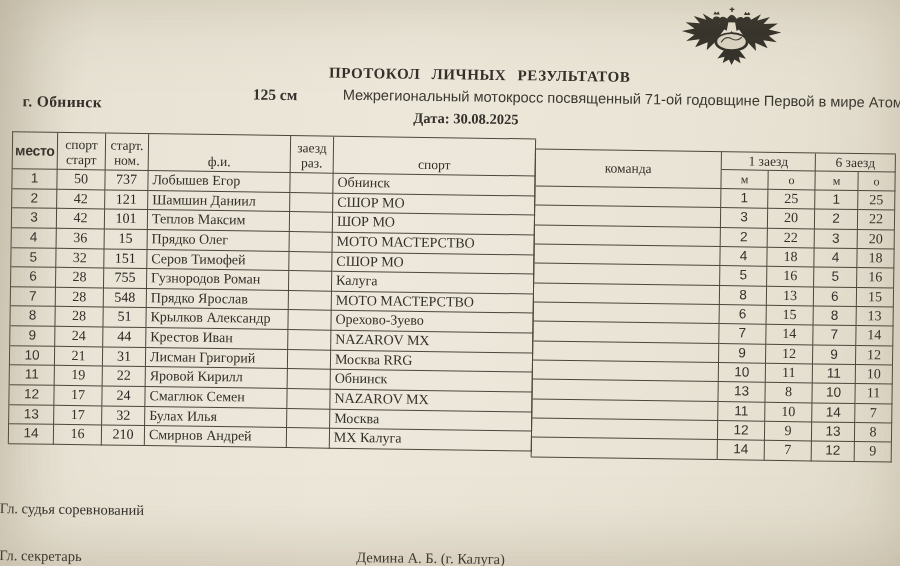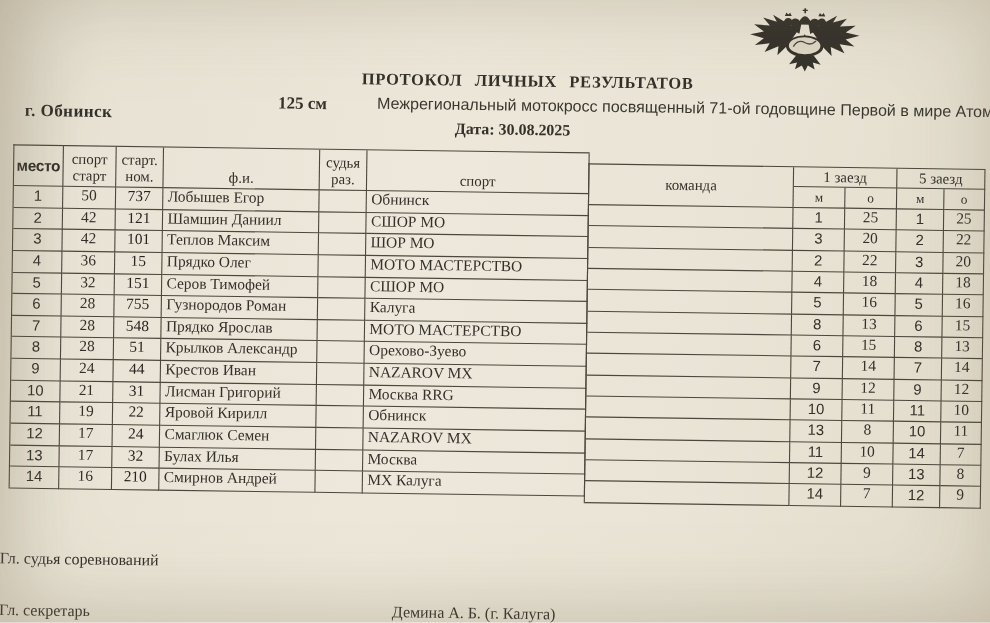--- a/index.html
+++ b/index.html
@@ -103,35 +103,35 @@
           <span>старт</span>
         </div>
       <div class="c hc">
           <span>старт.</span>
           <span>ном.</span>
         </div>
       <div class="c hc bottom">
           <span>ф.и.</span>
         </div>
       <div class="c hc bottom">
-          <span>судья</span>
+          <span>заезд</span>
           <span>раз.</span>
         </div>
       <div class="c hc bottom">
           <span>спорт</span>
         </div>
       <div id="left-rows" style="display:contents"><div class="trow"><div class="c sans">1</div><div class="c ">50</div><div class="c bold">737</div><div class="c name">Лобышев Егор</div><div class="c "></div><div class="c name">Обнинск</div></div><div class="trow"><div class="c sans">2</div><div class="c ">42</div><div class="c bold">121</div><div class="c name">Шамшин Даниил</div><div class="c "></div><div class="c name">СШОР МО</div></div><div class="trow"><div class="c sans">3</div><div class="c ">42</div><div class="c bold">101</div><div class="c name">Теплов Максим</div><div class="c "></div><div class="c name">ШОР МО</div></div><div class="trow"><div class="c sans">4</div><div class="c ">36</div><div class="c bold">15</div><div class="c name">Прядко Олег</div><div class="c "></div><div class="c name">МОТО МАСТЕРСТВО</div></div><div class="trow"><div class="c sans">5</div><div class="c ">32</div><div class="c bold">151</div><div class="c name">Серов Тимофей</div><div class="c "></div><div class="c name">СШОР МО</div></div><div class="trow"><div class="c sans">6</div><div class="c ">28</div><div class="c bold">755</div><div class="c name">Гузнородов Роман</div><div class="c "></div><div class="c name">Калуга</div></div><div class="trow"><div class="c sans">7</div><div class="c ">28</div><div class="c bold">548</div><div class="c name">Прядко Ярослав</div><div class="c "></div><div class="c name">МОТО МАСТЕРСТВО</div></div><div class="trow"><div class="c sans">8</div><div class="c ">28</div><div class="c bold">51</div><div class="c name">Крылков Александр</div><div class="c "></div><div class="c name">Орехово-Зуево</div></div><div class="trow"><div class="c sans">9</div><div class="c ">24</div><div class="c bold">44</div><div class="c name">Крестов Иван</div><div class="c "></div><div class="c name">NAZAROV MX</div></div><div class="trow"><div class="c sans">10</div><div class="c ">21</div><div class="c bold">31</div><div class="c name">Лисман Григорий</div><div class="c "></div><div class="c name">Москва RRG</div></div><div class="trow"><div class="c sans">11</div><div class="c ">19</div><div class="c bold">22</div><div class="c name">Яровой Кирилл</div><div class="c "></div><div class="c name">Обнинск</div></div><div class="trow"><div class="c sans">12</div><div class="c ">17</div><div class="c bold">24</div><div class="c name">Смаглюк Семен</div><div class="c "></div><div class="c name">NAZAROV MX</div></div><div class="trow"><div class="c sans">13</div><div class="c ">17</div><div class="c bold">32</div><div class="c name">Булах Илья</div><div class="c "></div><div class="c name">Москва</div></div><div class="trow"><div class="c sans">14</div><div class="c ">16</div><div class="c bold">210</div><div class="c name">Смирнов Андрей</div><div class="c "></div><div class="c name">МХ Калуга</div></div></div>
     </div>
 
     <div class="rtable">
       <div class="c teamhead">
           <span>команда</span>
         </div>
       <div class="c racehead span2c"><span>1 заезд</span></div>
-      <div class="c racehead span2c"><span>5 заезд</span></div>
+      <div class="c racehead span2c"><span>6 заезд</span></div>
       <div class="c subhead"><span>м</span></div>
       <div class="c subhead"><span>о</span></div>
       <div class="c subhead"><span>м</span></div>
       <div class="c subhead"><span>о</span></div>
       <div id="right-rows" style="display:contents"><div class="trow"><div class="c "></div><div class="c sans">1</div><div class="c ">25</div><div class="c sans">1</div><div class="c ">25</div></div><div class="trow"><div class="c "></div><div class="c sans">3</div><div class="c ">20</div><div class="c sans">2</div><div class="c ">22</div></div><div class="trow"><div class="c "></div><div class="c sans">2</div><div class="c ">22</div><div class="c sans">3</div><div class="c ">20</div></div><div class="trow"><div class="c "></div><div class="c sans">4</div><div class="c ">18</div><div class="c sans">4</div><div class="c ">18</div></div><div class="trow"><div class="c "></div><div class="c sans">5</div><div class="c ">16</div><div class="c sans">5</div><div class="c ">16</div></div><div class="trow"><div class="c "></div><div class="c sans">8</div><div class="c ">13</div><div class="c sans">6</div><div class="c ">15</div></div><div class="trow"><div class="c "></div><div class="c sans">6</div><div class="c ">15</div><div class="c sans">8</div><div class="c ">13</div></div><div class="trow"><div class="c "></div><div class="c sans">7</div><div class="c ">14</div><div class="c sans">7</div><div class="c ">14</div></div><div class="trow"><div class="c "></div><div class="c sans">9</div><div class="c ">12</div><div class="c sans">9</div><div class="c ">12</div></div><div class="trow"><div class="c "></div><div class="c sans">10</div><div class="c ">11</div><div class="c sans">11</div><div class="c ">10</div></div><div class="trow"><div class="c "></div><div class="c sans">13</div><div class="c ">8</div><div class="c sans">10</div><div class="c ">11</div></div><div class="trow"><div class="c "></div><div class="c sans">11</div><div class="c ">10</div><div class="c sans">14</div><div class="c ">7</div></div><div class="trow"><div class="c "></div><div class="c sans">12</div><div class="c ">9</div><div class="c sans">13</div><div class="c ">8</div></div><div class="trow"><div class="c "></div><div class="c sans">14</div><div class="c ">7</div><div class="c sans">12</div><div class="c ">9</div></div></div>
     </div>
 
     <div class="abs judge-label">Гл. судья соревнований</div>
     <div class="abs secretary-label">Гл. секретарь</div>
     <div class="abs secretary-name">Демина А. Б. (г. Калуга)</div>

